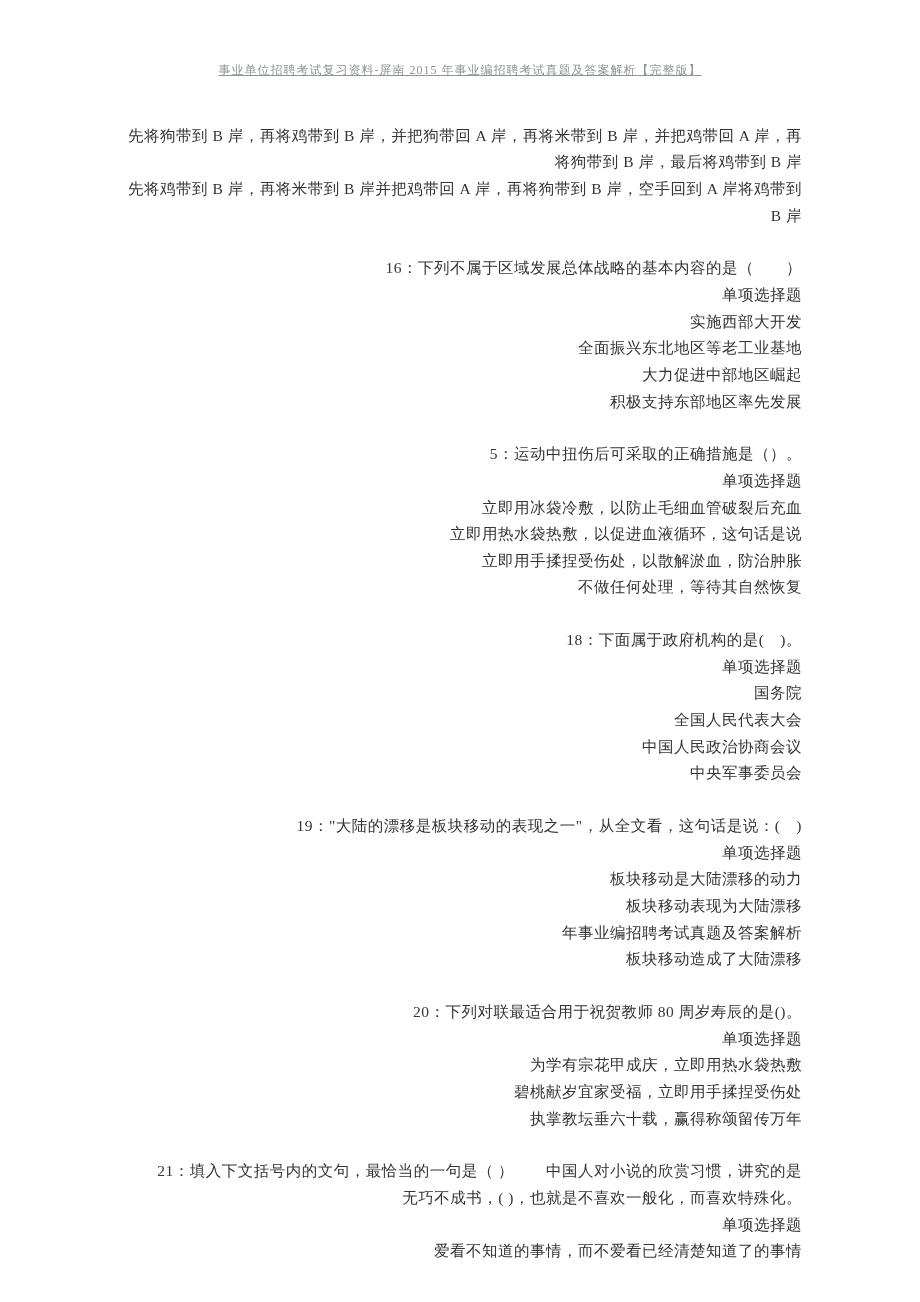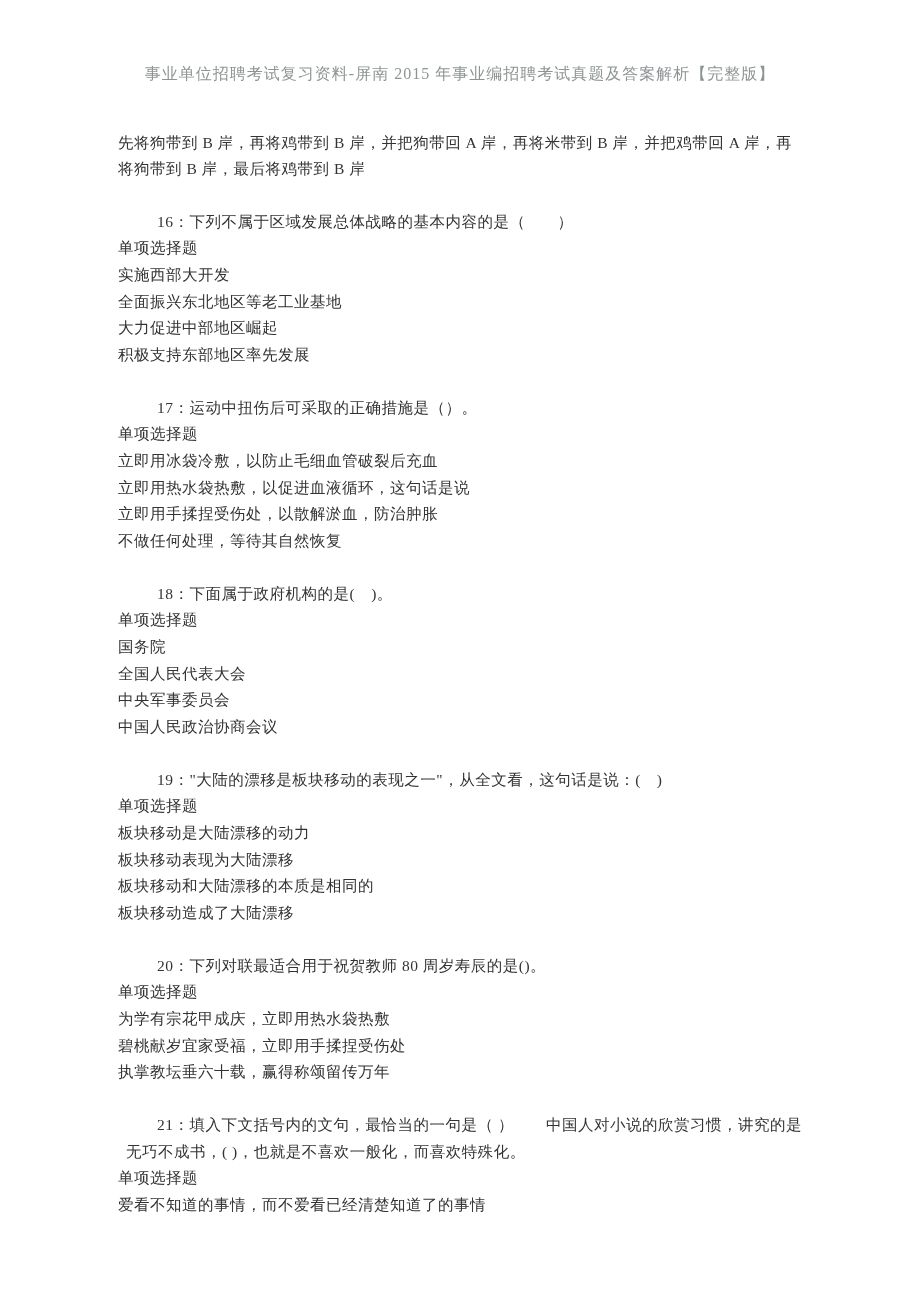--- a/index.html
+++ b/index.html
@@ -13,78 +13,81 @@
     width: 920px;
     padding: 60px 118px 40px 118px;
     box-sizing: border-box;
     color: #333;
     font-size: 15.5px;
     line-height: 1.72;
     letter-spacing: 0.5px;
   }
   .header {
     text-align: center;
-    font-size: 16px;
+    font-size: 12px;
     color: #8e9494;
     letter-spacing: 1px;
     margin-bottom: 42px;
     font-family: "SimSun", "宋体", serif;
+    text-decoration: underline;
   }
   .block {
     margin-bottom: 26px;
+    text-align: right;
   }
   .q-title {
     text-indent: 2em;
     margin-left: 8px;
   }
 </style>
 </head>
 <body>
 
 <div class="page">
 
   <div class="header">事业单位招聘考试复习资料-屏南 2015 年事业编招聘考试真题及答案解析【完整版】</div>
 
   <div class="block">
     <div>先将狗带到 B 岸，再将鸡带到 B 岸，并把狗带回 A 岸，再将米带到 B 岸，并把鸡带回 A 岸，再将狗带到 B 岸，最后将鸡带到 B 岸</div>
+    <div>先将鸡带到 B 岸，再将米带到 B 岸并把鸡带回 A 岸，再将狗带到 B 岸，空手回到 A 岸将鸡带到 B 岸</div>
   </div>
 
   <div class="block">
     <div class="q-title">16：下列不属于区域发展总体战略的基本内容的是（　　）</div>
     <div>单项选择题</div>
     <div>实施西部大开发</div>
     <div>全面振兴东北地区等老工业基地</div>
     <div>大力促进中部地区崛起</div>
     <div>积极支持东部地区率先发展</div>
   </div>
 
   <div class="block">
-    <div class="q-title">17：运动中扭伤后可采取的正确措施是（）。</div>
+    <div class="q-title">5：运动中扭伤后可采取的正确措施是（）。</div>
     <div>单项选择题</div>
     <div>立即用冰袋冷敷，以防止毛细血管破裂后充血</div>
     <div>立即用热水袋热敷，以促进血液循环，这句话是说</div>
     <div>立即用手揉捏受伤处，以散解淤血，防治肿胀</div>
     <div>不做任何处理，等待其自然恢复</div>
   </div>
 
   <div class="block">
     <div class="q-title">18：下面属于政府机构的是(　)。</div>
     <div>单项选择题</div>
     <div>国务院</div>
     <div>全国人民代表大会</div>
+    <div>中国人民政治协商会议</div>
     <div>中央军事委员会</div>
-    <div>中国人民政治协商会议</div>
   </div>
 
   <div class="block">
     <div class="q-title">19："大陆的漂移是板块移动的表现之一"，从全文看，这句话是说：(　)</div>
     <div>单项选择题</div>
     <div>板块移动是大陆漂移的动力</div>
     <div>板块移动表现为大陆漂移</div>
-    <div>板块移动和大陆漂移的本质是相同的</div>
+    <div>年事业编招聘考试真题及答案解析</div>
     <div>板块移动造成了大陆漂移</div>
   </div>
 
   <div class="block">
     <div class="q-title">20：下列对联最适合用于祝贺教师 80 周岁寿辰的是()。</div>
     <div>单项选择题</div>
     <div>为学有宗花甲成庆，立即用热水袋热敷</div>
     <div>碧桃献岁宜家受福，立即用手揉捏受伤处</div>
     <div>执掌教坛垂六十载，赢得称颂留传万年</div>
   </div>

